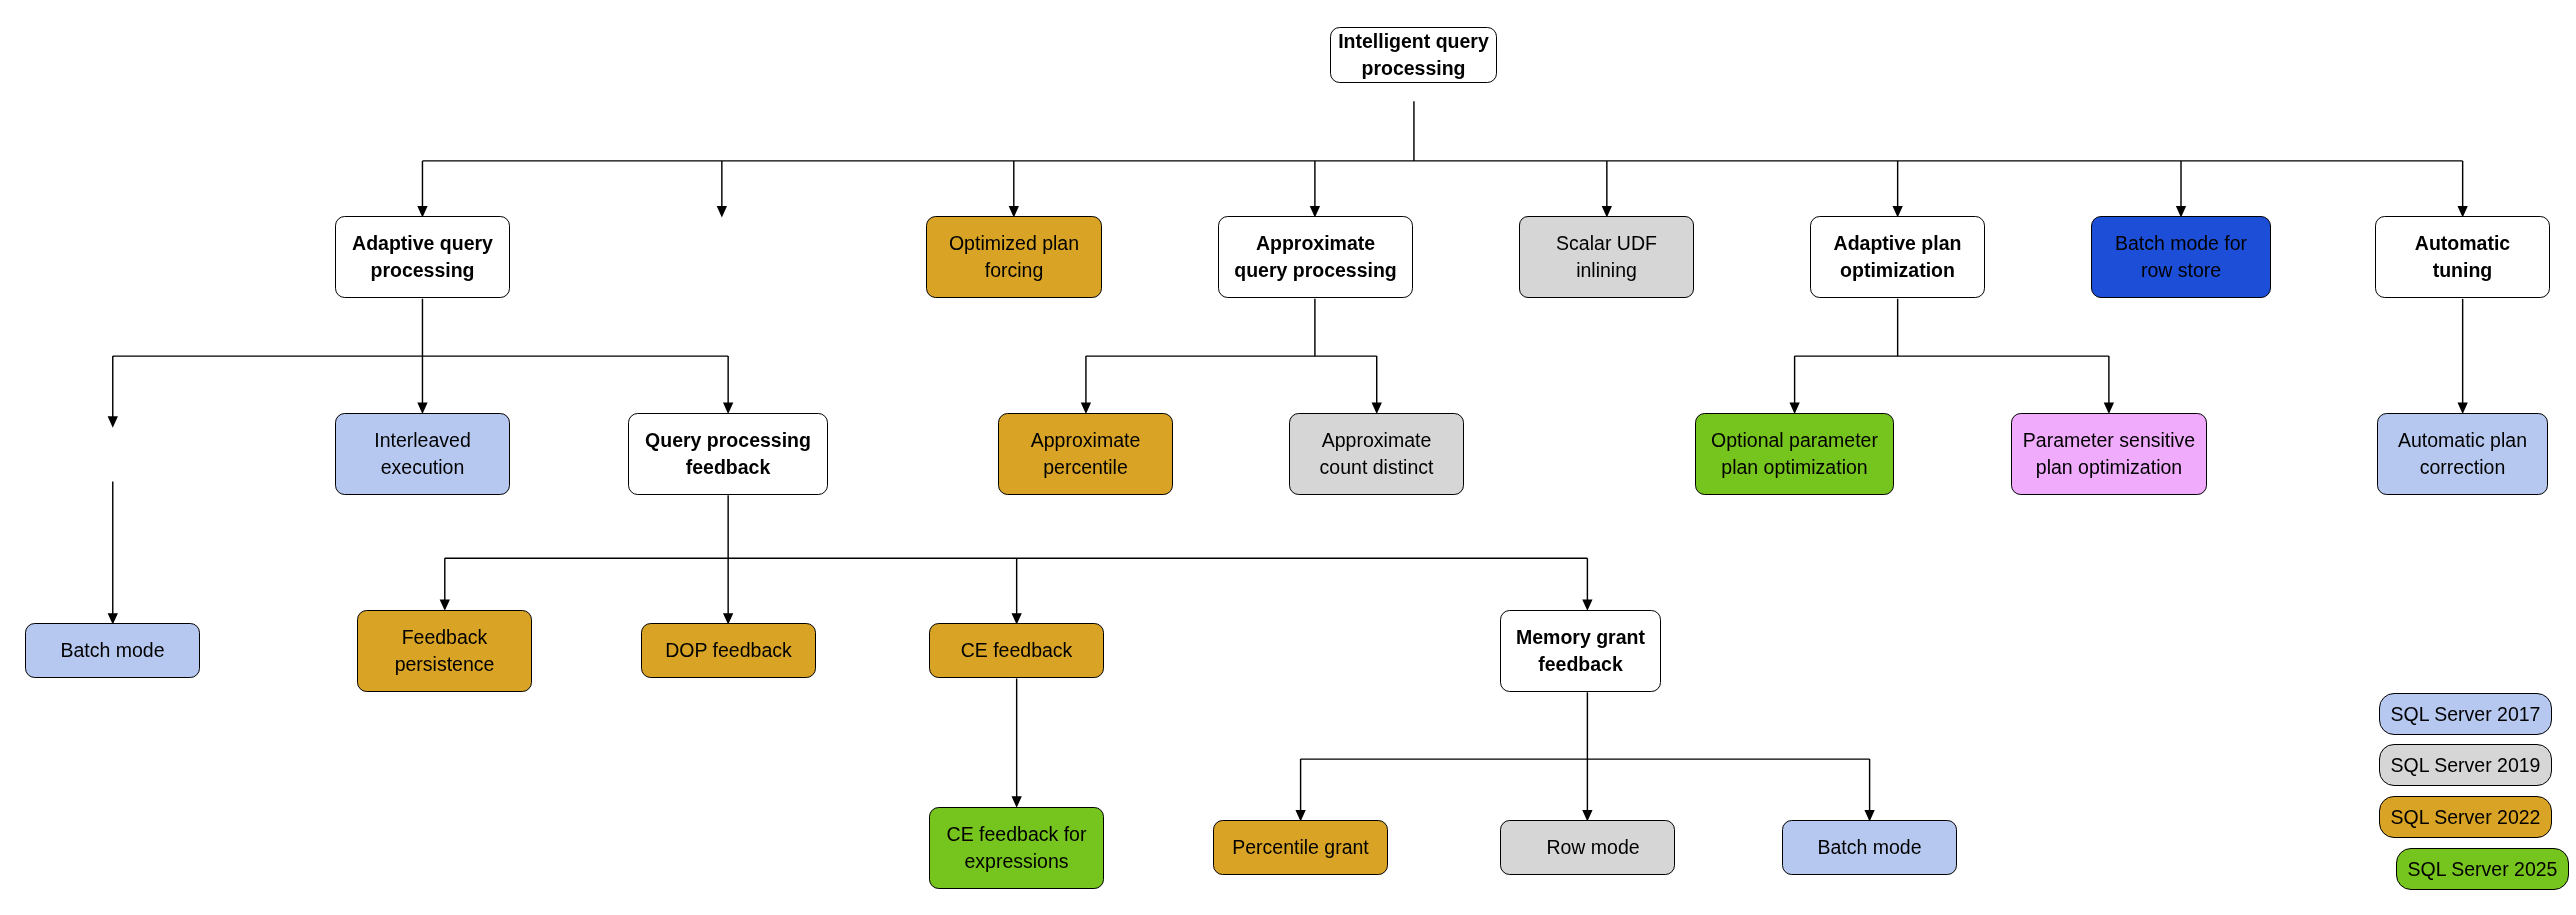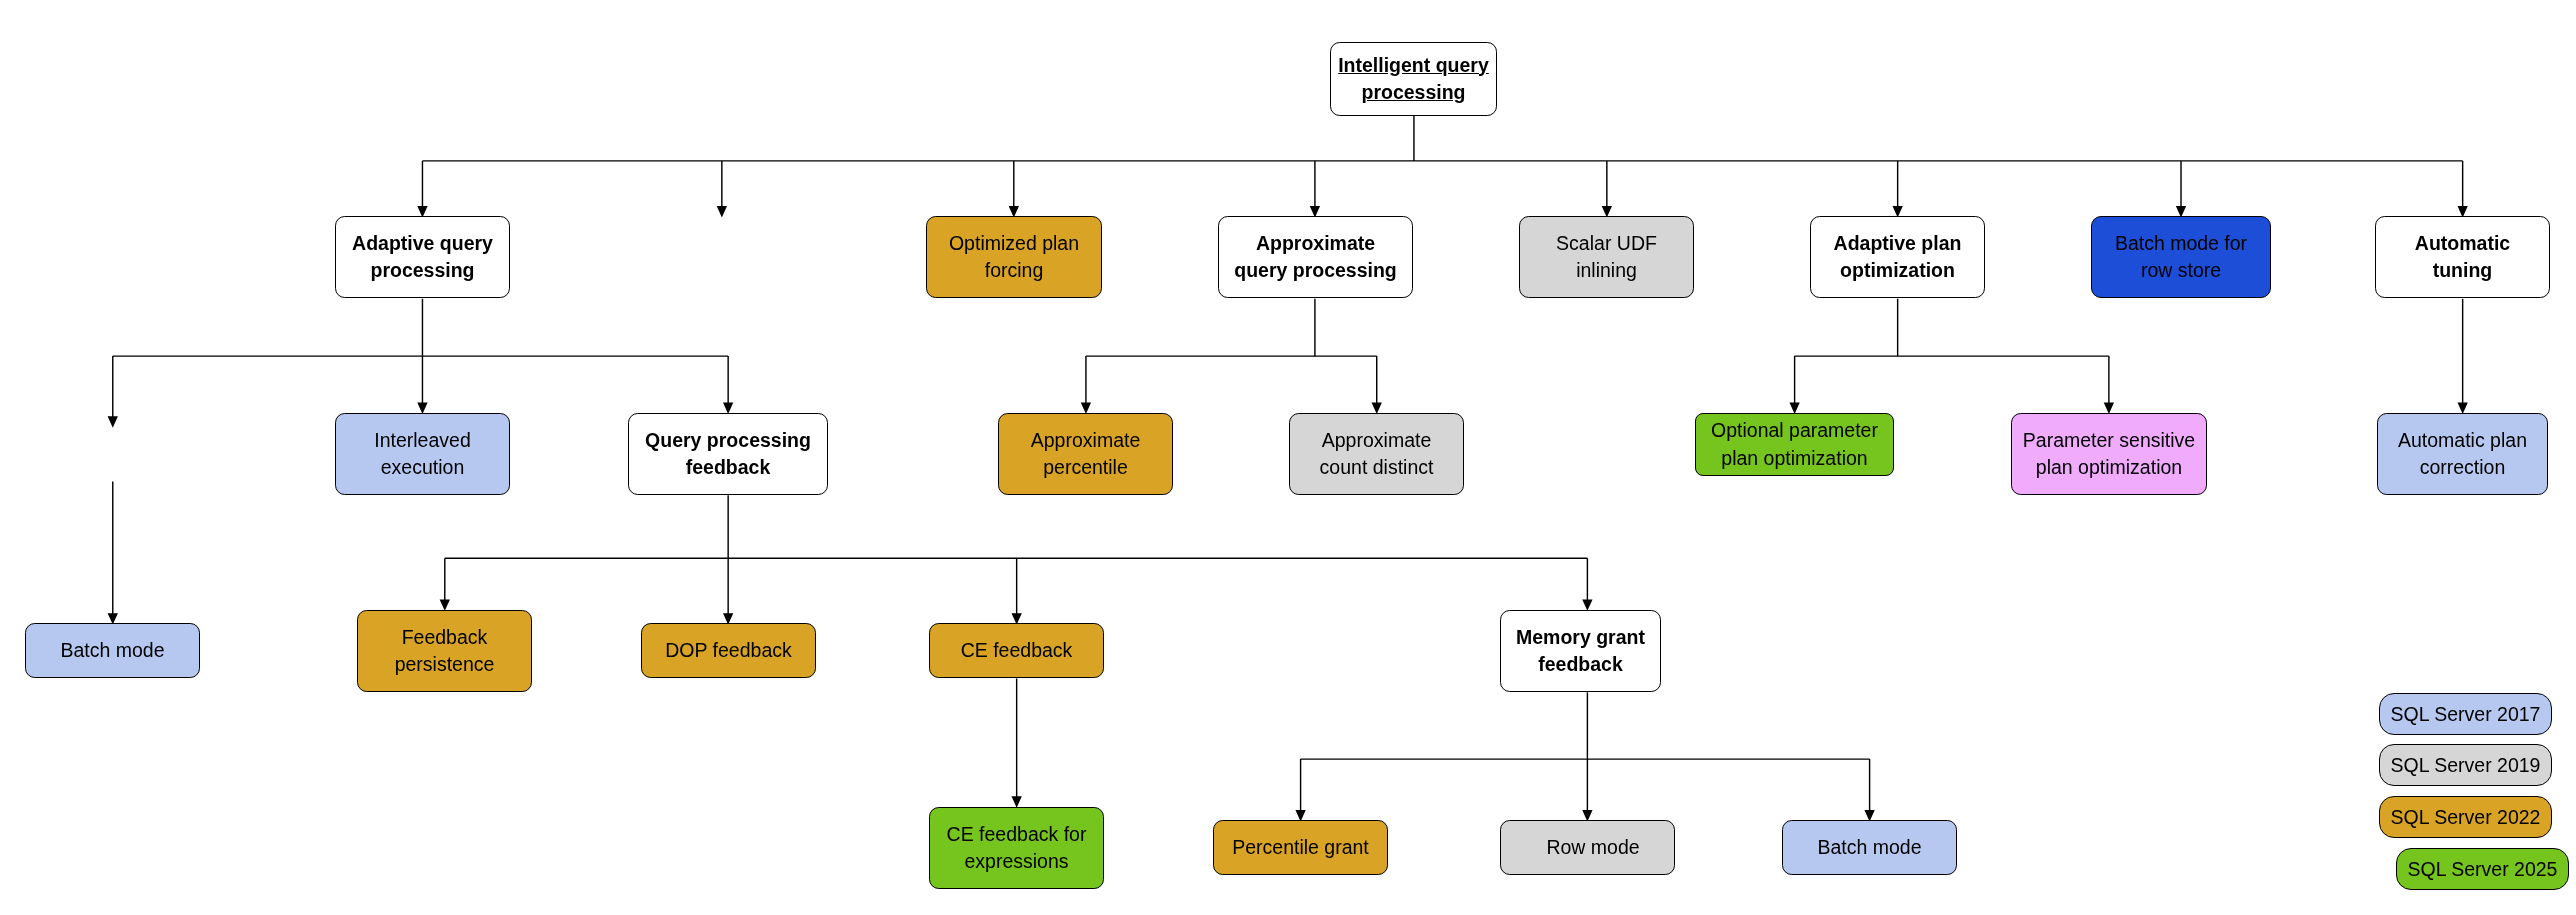--- a/index.html
+++ b/index.html
@@ -16,35 +16,35 @@
     font-size:19.5px;line-height:27.5px;white-space:pre-line;
     background:#fff;
   }
   .cat{font-weight:bold;}
   .legend-item{
     position:absolute;z-index:1;box-sizing:border-box;
     display:flex;align-items:center;justify-content:center;text-align:center;
     border:1.7px solid #000;border-radius:15px;font-size:19.5px;white-space:nowrap;
   }
   
-  #n0{left:1330px;top:42px;width:167px;height:74px;text-decoration:underline;}
+  #n0{left:1330px;top:27px;width:167px;height:56px;}
   #n1{left:335px;top:216px;width:175px;height:82px;}
   #n2{left:611px;top:216px;width:221px;height:82px;}
   #n3{left:926px;top:216px;width:176px;height:82px;}
   #n4{left:1218px;top:216px;width:195px;height:82px;}
   #n5{left:1519px;top:216px;width:175px;height:82px;}
   #n6{left:1810px;top:216px;width:175px;height:82px;}
   #n7{left:2091px;top:216px;width:180px;height:82px;}
   #n8{left:2375px;top:216px;width:175px;height:82px;}
   #n9{left:25px;top:426px;width:175px;height:55px;}
   #n10{left:335px;top:413px;width:175px;height:82px;}
   #n11{left:628px;top:413px;width:200px;height:82px;}
   #n12{left:998px;top:413px;width:175px;height:82px;}
   #n13{left:1289px;top:413px;width:175px;height:82px;}
-  #n14{left:1695px;top:413px;width:199px;height:63px;border-radius:8px;}
+  #n14{left:1695px;top:413px;width:199px;height:82px;}
   #n15{left:2011px;top:413px;width:196px;height:82px;}
   #n16{left:2377px;top:413px;width:171px;height:82px;}
   #n17{left:25px;top:623px;width:175px;height:55px;}
   #n18{left:357px;top:610px;width:175px;height:82px;}
   #n19{left:641px;top:623px;width:175px;height:55px;}
   #n20{left:929px;top:623px;width:175px;height:55px;}
   #n21{left:1500px;top:610px;width:161px;height:82px;}
   #n22{left:929px;top:807px;width:175px;height:82px;}
   #n23{left:1213px;top:820px;width:175px;height:55px;}
   #n24{left:1500px;top:820px;width:175px;height:55px;}
@@ -95,21 +95,21 @@
   </svg>
 
   <div id="n0" class="node cat" style="background-color: rgb(255, 255, 255);">Intelligent query
 processing</div>
   <div id="n1" class="node cat" style="background-color: rgb(255, 255, 255);">Adaptive query
 processing</div>
   <div id="n3" class="node" style="background-color: rgb(217, 164, 38);">Optimized plan
 forcing</div>
   <div id="n4" class="node cat" style="background-color: rgb(255, 255, 255);">Approximate
 query processing</div>
-  <div id="n5" class="node" style="background-color: rgb(214, 214, 214);">Scalar UDF
+  <div id="n5" class="node" style="background-color: rgb(214, 214, 214); border-radius: 9px;">Scalar UDF
 inlining</div>
   <div id="n6" class="node cat" style="background-color: rgb(255, 255, 255);">Adaptive plan
 optimization</div>
   <div id="n7" class="node" style="background-color: #1d4ed8; border-radius: 10px;">Batch mode for
 row store</div>
   <div id="n8" class="node cat" style="background-color: rgb(255, 255, 255);">Automatic
 tuning</div>
   <div id="n10" class="node" style="background-color: rgb(182, 200, 240);">Interleaved
 execution</div>
   <div id="n11" class="node cat" style="background-color: rgb(255, 255, 255);">Query processing

